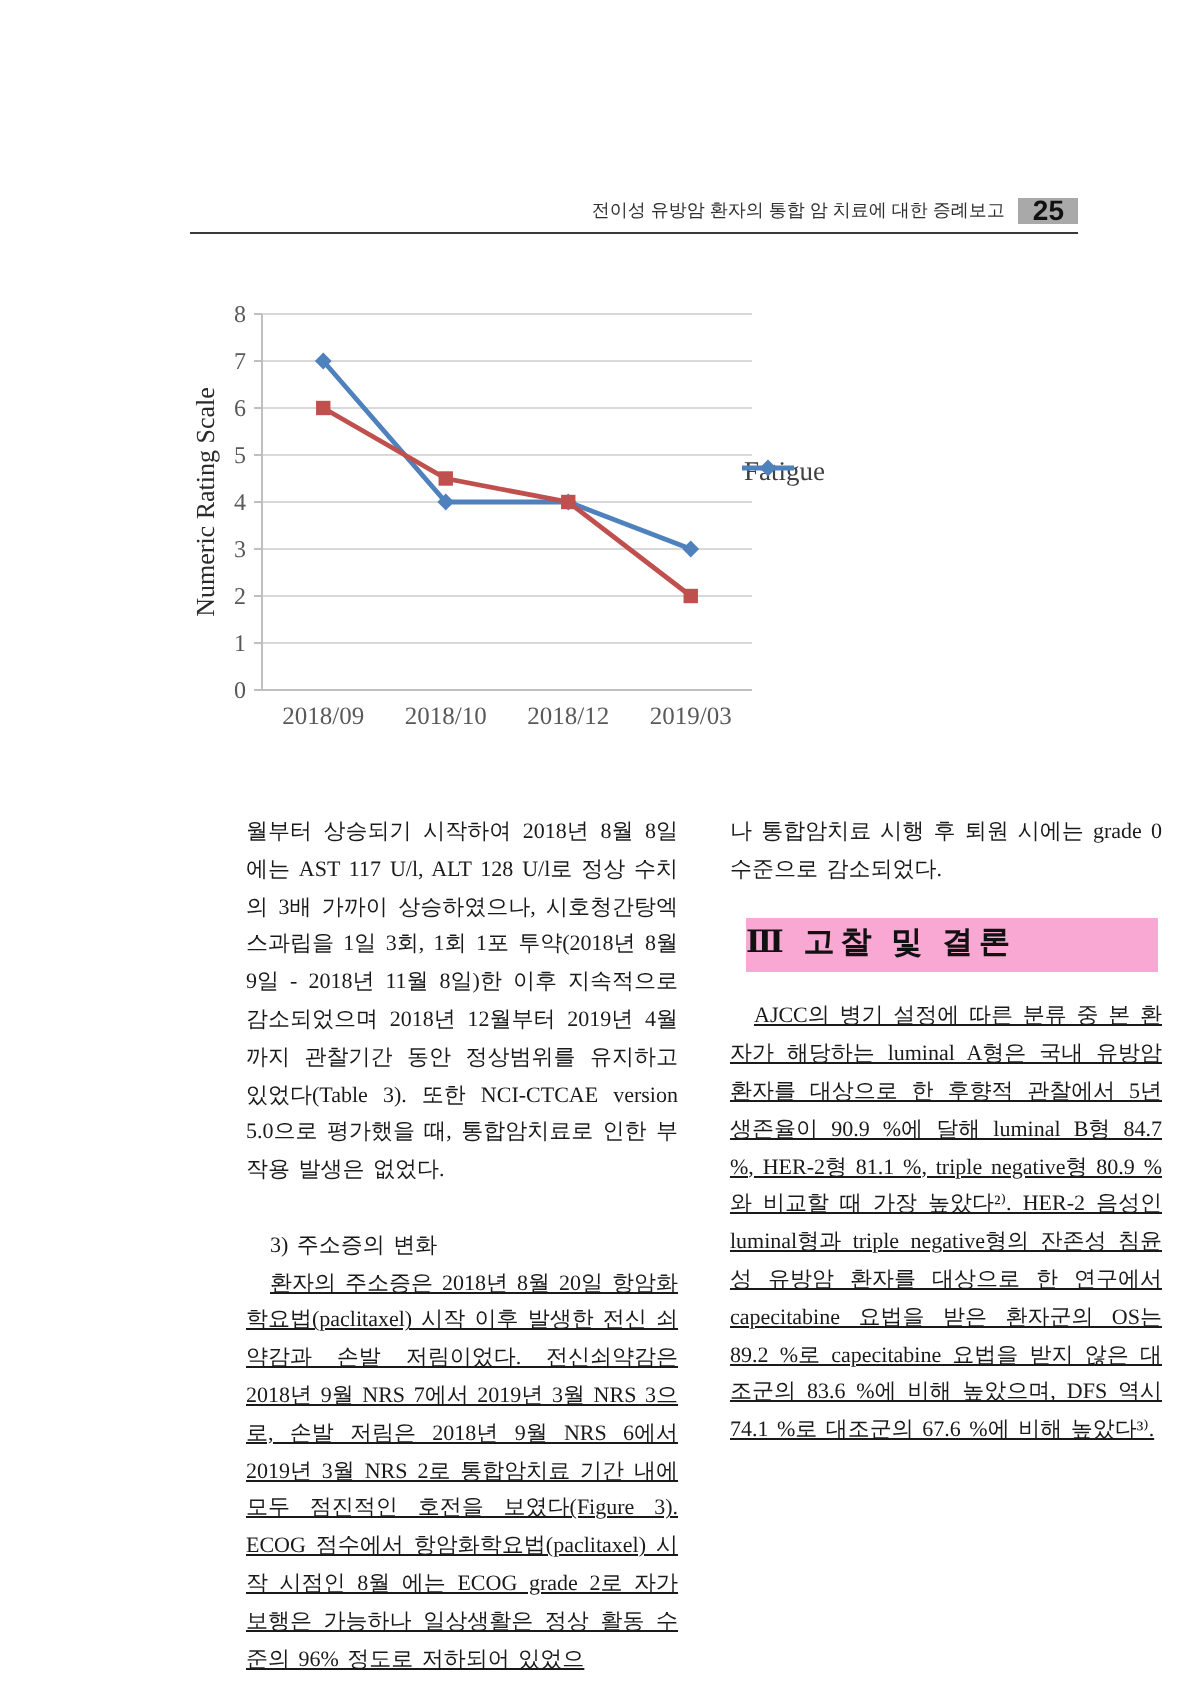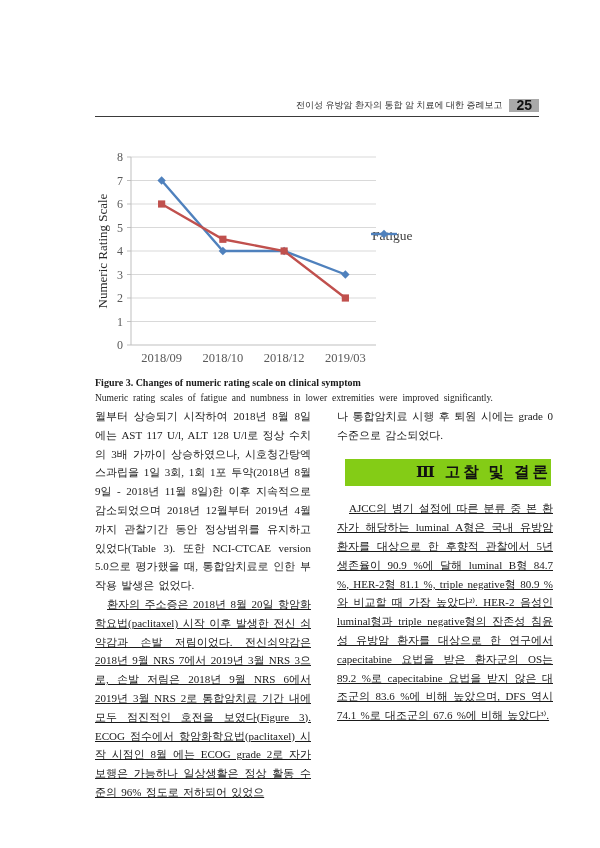--- a/index.html
+++ b/index.html
@@ -35,30 +35,30 @@
     font-size:13.5px;color:#404040;
   }
   .legend-item{display:flex;align-items:flex-start;}
   .legend-item .marker{flex:0 0 auto;margin-top:4px;margin-right:1px;}
   .legend-item .lbl{max-width:118px;line-height:16px;}
   
   .fig-caption{position:absolute;left:95px;top:377px;width:426px;}
   .fig-caption .t{font-weight:bold;font-size:10px;line-height:12px;}
   .fig-caption .d{font-size:9.5px;line-height:12px;margin-top:3px;word-spacing:2.5px;color:#222;}
   
-  .col{position:absolute;top:407px;width:216px;font-size:11px;line-height:18.8px;text-align:justify;}
+  .col{position:absolute;top:407px;width:216px;font-size:11px;line-height:18.8px;text-align:justify;margin-left:28px;}
   .col-left{left:95px;}
   .col-right{left:337px;}
   .col p{margin:0;word-spacing:1.5px;}
   .col p.indent{text-indent:12px;text-decoration:underline;}
   .subhead{margin-top:18.8px !important;text-indent:12px;}
   .section-heading{
-    display:block;background:#84cc16;
+    display:block;background:#f9a8d4;
     margin:14px 2px 13px 8px;padding:4px 0 5px 0;
-    text-align:right;font-weight:bold;font-size:15.5px;
+    text-align:left;font-weight:bold;font-size:15.5px;
     letter-spacing:3px;color:#111;text-indent:0 !important;
   }
 </style>
 </head>
 <body>
 
 <div class="page">
 
   <div class="running-header">
     <span>전이성 유방암 환자의 통합 암 치료에 대한 증례보고</span>
@@ -117,27 +117,24 @@
             <svg width="26" height="12">
               <line x1="0" y1="6" x2="26" y2="6" stroke="#4F81BD" stroke-width="2.4"></line>
               <polygon points="13,1.7999999999999998 17.2,6 13,10.2 8.8,6" fill="#4F81BD"></polygon>
             </svg>
           </span>
         <span class="lbl">Fatigue</span>
       </div>
     </div>
   </div>
 
-  <div class="fig-caption">
-    <div class="t">Figure 3. Changes of numeric rating scale on clinical symptom</div>
-    <div class="d">Numeric rating scales of fatigue and numbness in lower extremities were improved significantly.</div>
-  </div>
 
   <div class="col col-left">
     <p>월부터 상승되기 시작하여 2018년 8월 8일에는 AST 117 U/l, ALT 128 U/l로 정상 수치의 3배 가까이 상승하였으나, 시호청간탕엑스과립을 1일 3회, 1회 1포 투약(2018년 8월 9일 - 2018년 11월 8일)한 이후 지속적으로 감소되었으며 2018년 12월부터 2019년 4월까지 관찰기간 동안 정상범위를 유지하고 있었다(Table 3). 또한 NCI-CTCAE version 5.0으로 평가했을 때, 통합암치료로 인한 부작용 발생은 없었다.</p>
+    <p class="subhead">3) 주소증의 변화</p>
     <p class="indent">환자의 주소증은 2018년 8월 20일 항암화학요법(paclitaxel) 시작 이후 발생한 전신 쇠약감과 손발 저림이었다. 전신쇠약감은 2018년 9월 NRS 7에서 2019년 3월 NRS 3으로, 손발 저림은 2018년 9월 NRS 6에서 2019년 3월 NRS 2로 통합암치료 기간 내에 모두 점진적인 호전을 보였다(Figure 3). ECOG 점수에서 항암화학요법(paclitaxel) 시작 시점인 8월 에는 ECOG grade 2로 자가 보행은 가능하나 일상생활은 정상 활동 수준의 96% 정도로 저하되어 있었으</p>
   </div>
 
   <div class="col col-right">
     <p>나 통합암치료 시행 후 퇴원 시에는 grade 0 수준으로 감소되었다.</p>
     <span class="section-heading">Ⅲ 고찰 및 결론</span>
     <p class="indent">AJCC의 병기 설정에 따른 분류 중 본 환자가 해당하는 luminal A형은 국내 유방암 환자를 대상으로 한 후향적 관찰에서 5년 생존율이 90.9 %에 달해 luminal B형 84.7 %, HER-2형 81.1 %, triple negative형 80.9 % 와 비교할 때 가장 높았다²⁾. HER-2 음성인 luminal형과 triple negative형의 잔존성 침윤성 유방암 환자를 대상으로 한 연구에서 capecitabine 요법을 받은 환자군의 OS는 89.2 %로 capecitabine 요법을 받지 않은 대조군의 83.6 %에 비해 높았으며, DFS 역시 74.1 %로 대조군의 67.6 %에 비해 높았다³⁾.</p>
   </div>
 
 </div>

